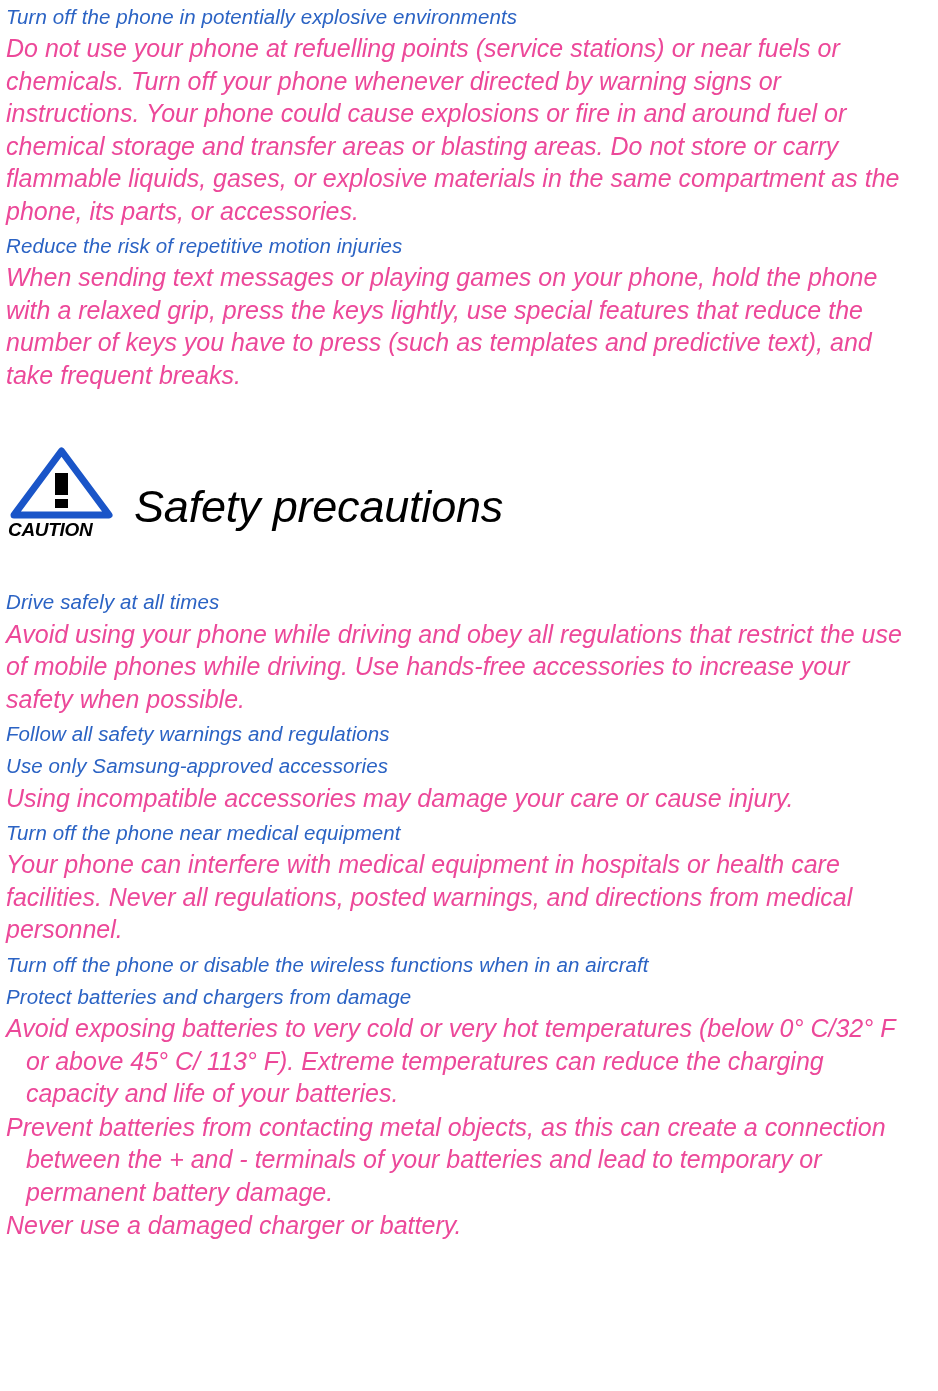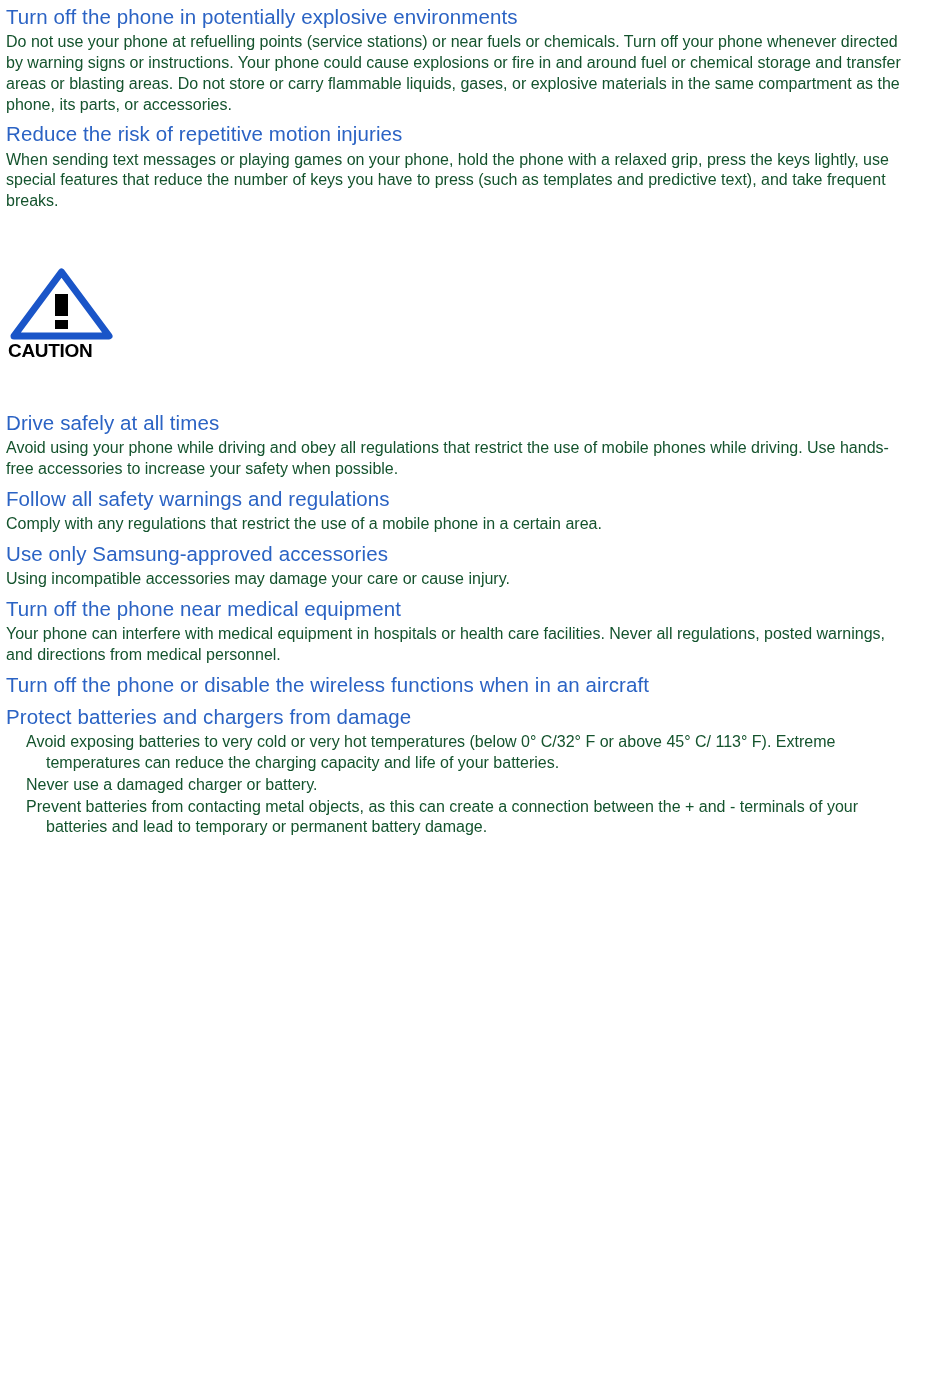--- a/index.html
+++ b/index.html
@@ -13,43 +13,43 @@
     font-family: "Liberation Sans", sans-serif;
     color: #000000;
     -webkit-font-smoothing: antialiased;
   }
   .page {
     width: 919px;
     min-height: 1391px;
     box-sizing: border-box;
     padding: 4px 6px 0 6px;
     position: relative;
+    font-style: italic;
   }
   h2.section-heading {
     font-size: 20.5px;
     font-weight: normal;
     color: #2b63c4;
     margin: 0 0 2px 0;
     line-height: 1.28;
     letter-spacing: 0.1px;
   }
   h2.section-heading.spaced {
     margin-top: 6px;
   }
   p.body-text {
-    font-size: 16px;
+    font-size: 25px;
     line-height: 1.30;
     margin: 0 0 2px 0;
-    color: #14532d;
+    color: #ec4899;
   }
   p.body-text.hang {
     padding-left: 20px;
     text-indent: -20px;
     margin-bottom: 1px;
-    margin-left: 20px;
   }
   .spacer-lg {
     height: 54px;
   }
   .caution-title-row {
     display: flex;
     align-items: flex-end;
     margin: 0 0 6px 0;
     padding-left: 2px;
   }
@@ -104,37 +104,37 @@
     <div class="caution-mark">
       <span>
         <svg width="103" height="72" viewBox="0 0 103 72" aria-hidden="true">
           <polygon points="51.5,4 99,68 4,68" fill="#ffffff" stroke="#1a55c8" stroke-width="7" stroke-linejoin="round"></polygon>
           <rect x="45" y="26" width="13" height="22" fill="#000000"></rect>
           <rect x="45" y="52" width="13" height="9" fill="#000000"></rect>
         </svg>
       </span>
       <span class="caution-word">CAUTION</span>
     </div>
+    <div class="chapter-title">Safety precautions</div>
   </div>
 
   <div class="gap-after-title"></div>
 
   <h2 class="section-heading">Drive safely at all times</h2>
   <p class="body-text">Avoid using your phone while driving and obey all regulations that restrict the use of mobile phones while driving. Use hands-free accessories to increase your safety when possible.</p>
 
   <h2 class="section-heading spaced">Follow all safety warnings and regulations</h2>
-  <p class="body-text">Comply with any regulations that restrict the use of a mobile phone in a certain area.</p>
 
   <h2 class="section-heading spaced">Use only Samsung-approved accessories</h2>
   <p class="body-text">Using incompatible accessories may damage your care or cause injury.</p>
 
   <h2 class="section-heading spaced">Turn off the phone near medical equipment</h2>
   <p class="body-text">Your phone can interfere with medical equipment in hospitals or health care facilities. Never all regulations, posted warnings, and directions from medical personnel.</p>
 
   <h2 class="section-heading spaced">Turn off the phone or disable the wireless functions when in an aircraft</h2>
 
   <h2 class="section-heading spaced">Protect batteries and chargers from damage</h2>
   <p class="body-text hang">Avoid exposing batteries to very cold or very hot temperatures (below 0° C/32° F or above 45° C/ 113° F). Extreme temperatures can reduce the charging capacity and life of your batteries.</p>
+  <p class="body-text hang">Prevent batteries from contacting metal objects, as this can create a connection between the + and - terminals of your batteries and lead to temporary or permanent battery damage.</p>
   <p class="body-text hang">Never use a damaged charger or battery.</p>
-  <p class="body-text hang">Prevent batteries from contacting metal objects, as this can create a connection between the + and - terminals of your batteries and lead to temporary or permanent battery damage.</p>
 
 
 </div>
 
 </body></html>

